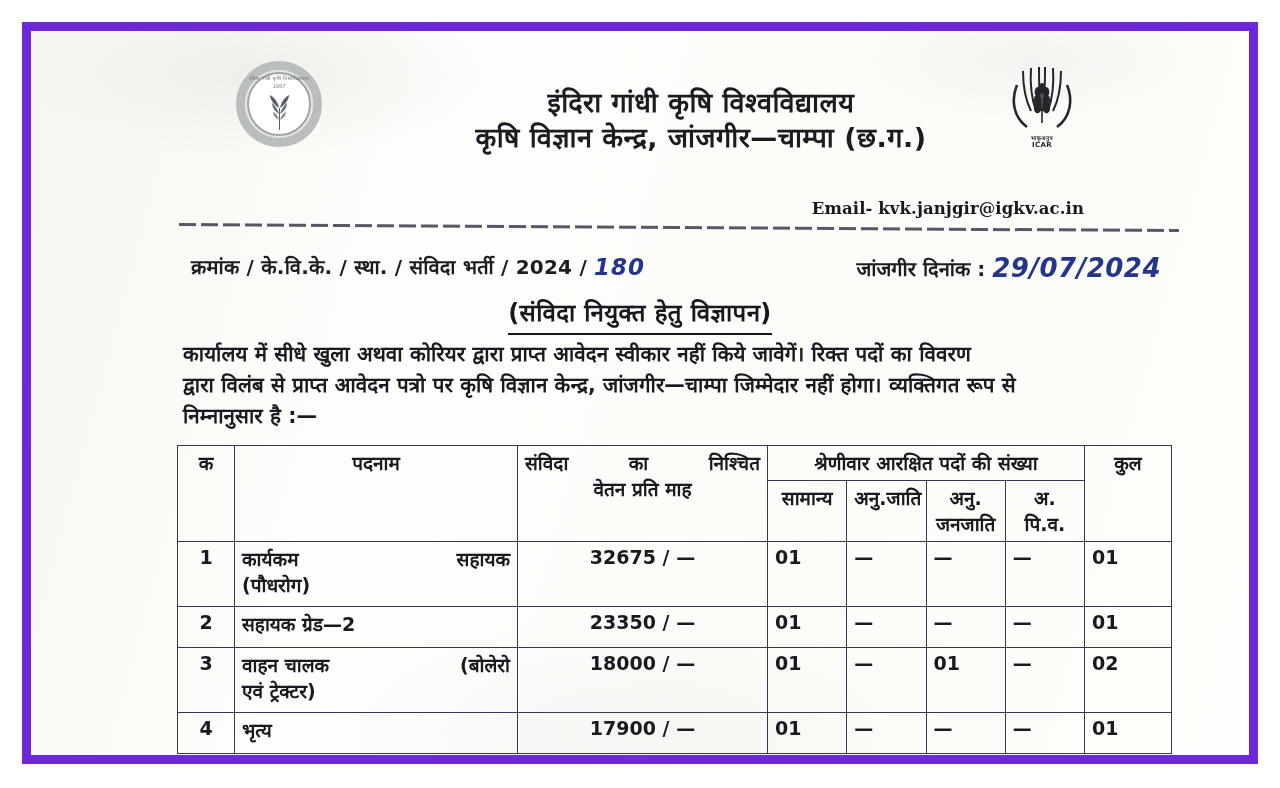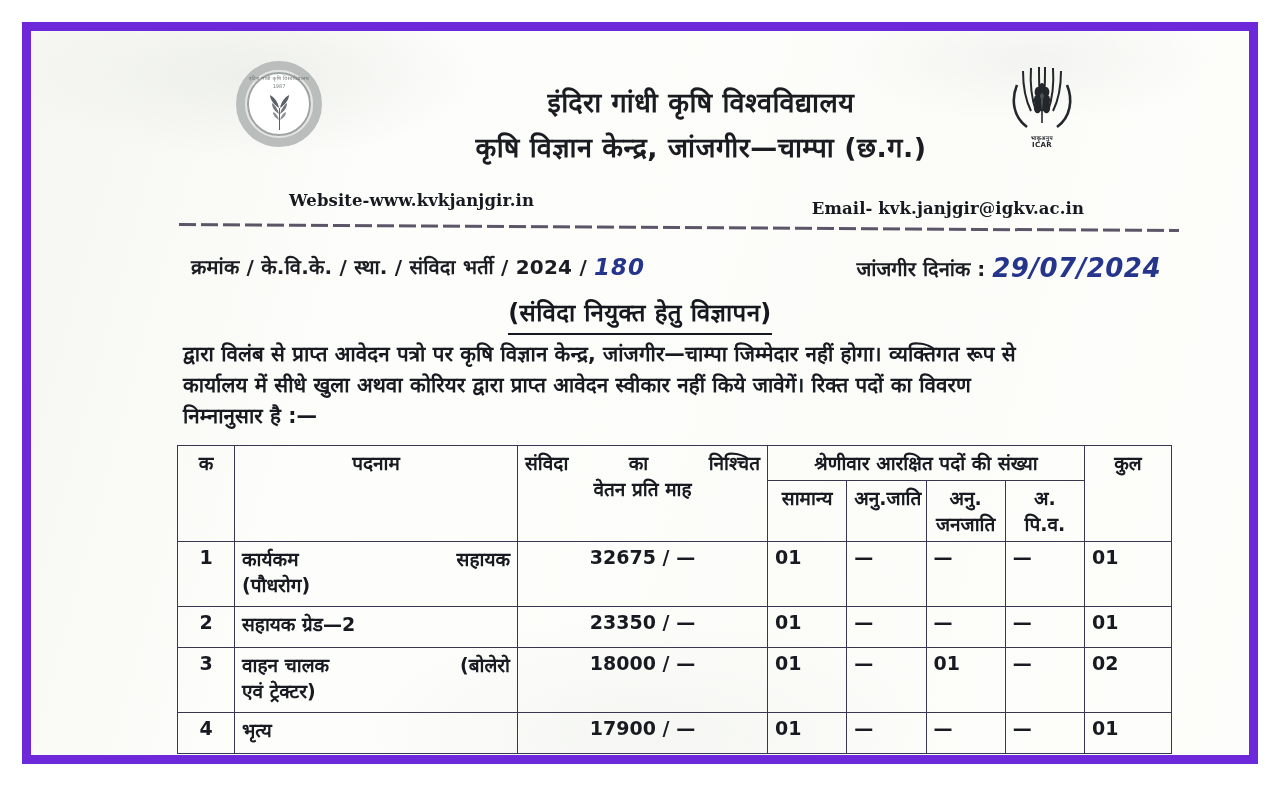--- a/index.html
+++ b/index.html
@@ -113,21 +113,21 @@
     color: #1a1c22;
     letter-spacing: .5px;
     line-height: 1.22;
   }
   .org-line2 {
     font-size: 27px;
     font-weight: 700;
     color: #1a1c22;
     letter-spacing: .5px;
     line-height: 1.22;
-    margin-top: 12px;
+    margin-top: 2px;
   }
 
   .icar-logo {
     position: absolute;
     right: 172px;
     top: 34px;
     width: 70px;
     height: 86px;
   }
   .icar-label {
@@ -358,21 +358,20 @@
             <ellipse cx="39.5" cy="43" rx="3.6" ry="5.2"></ellipse>
             <ellipse cx="35" cy="23" rx="3" ry="5"></ellipse>
           </g>
         </svg>
         <div class="icar-label">
           <span class="devan">भाकृअनुप</span>
           <span>ICAR</span>
         </div>
       </div>
 
-      <div class="website">Website-www.kvkjanjgir.in</div>
       <div class="email">Email- kvk.janjgir@igkv.ac.in</div>
     </div>
 
     <div class="divider"></div>
 
     <div class="ref-row">
       <div class="ref-no">
         <span>क्रमांक / के.वि.के. / स्था. / संविदा भर्ती / 2024 /</span>
         <span class="handwrite">180</span>
       </div>
@@ -380,22 +379,22 @@
         <span>जांजगीर दिनांक :</span>
         <span class="handwrite">29/07/2024</span>
       </div>
     </div>
 
     <div class="notice-heading">
       <span>(संविदा नियुक्त हेतु विज्ञापन)</span>
     </div>
 
     <div class="body-para">
+      <span class="ln">कार्यालय में सीधे खुला अथवा कोरियर द्वारा प्राप्त आवेदन स्वीकार नहीं किये जावेगें। रिक्त पदों का विवरण</span>
       <span class="ln">द्वारा विलंब से प्राप्त आवेदन पत्रो पर कृषि विज्ञान केन्द्र, जांजगीर—चाम्पा जिम्मेदार नहीं होगा। व्यक्तिगत रूप से</span>
-      <span class="ln">कार्यालय में सीधे खुला अथवा कोरियर द्वारा प्राप्त आवेदन स्वीकार नहीं किये जावेगें। रिक्त पदों का विवरण</span>
       <span class="ln">निम्नानुसार है :—</span>
     </div>
 
     <table class="vac-table">
       <thead>
         <tr>
           <th class="col-sr" rowspan="2">क</th>
           <th class="col-post" rowspan="2">पदनाम</th>
           <th class="col-sal" rowspan="2">
             <div class="spread">

